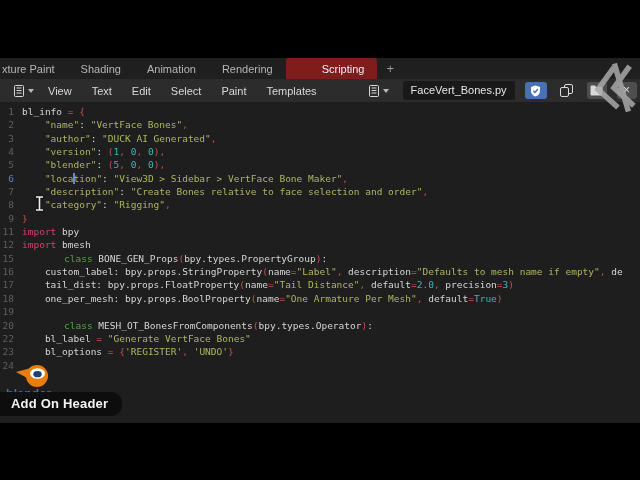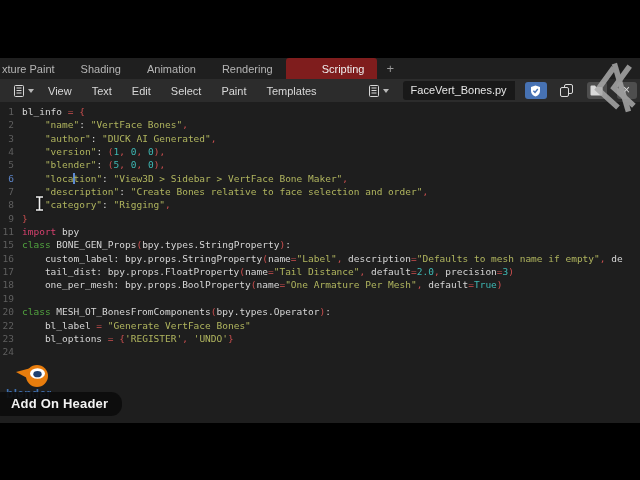--- a/index.html
+++ b/index.html
@@ -33,21 +33,21 @@
 
   
   .codearea{position:absolute;left:0;top:44px;right:0;bottom:0;background:#1e1e1e;
             font-family:"DejaVu Sans Mono",monospace;font-size:9.5px;line-height:13.35px;
             padding-top:3px;overflow:hidden;}
   .cline{display:flex;white-space:pre;}
   .gut{width:14px;text-align:right;padding-right:8px;color:#5f5f5f;flex:none;user-select:none;}
   .gut.cur{color:#5b82c4;}
   .ctext{white-space:pre;}
   .tk-t{color:#d6d6d6;} .tk-s{color:#b0b55e;} .tk-n{color:#3eb8b4;}
-  .tk-k{color:#d5406e;} .tk-c{color:#51a33f;} .tk-y{color:#cc4f4f;}
+  .tk-k{color:#d5406e;} .tk-c{color:#51a33f;margin-left:42px;} .tk-y{color:#cc4f4f;}
   .caret{display:inline-block;width:2px;height:11px;background:#5d8ad2;vertical-align:-2px;margin:0 -1px;}
 
   
   .ibeam{position:absolute;left:35px;top:196px;z-index:7;filter:drop-shadow(0 0 1px #000);}
   .caption-pill{position:absolute;left:-9px;top:392px;z-index:6;background:rgba(12,12,12,0.92);
                 border-radius:11px;padding:4px 14px 5px 20px;color:#f3f3f3;font-size:13px;font-weight:bold;
                 white-space:nowrap;letter-spacing:.2px;}
   .blender-mark{position:absolute;left:15px;top:359px;z-index:5;}
   .blender-word{position:absolute;left:6px;top:387px;z-index:4;color:#3f6fae;font-weight:bold;
                 font-size:12px;letter-spacing:.3px;}
@@ -129,21 +129,22 @@
         <div class="cline"><div class="gut">1</div><div class="ctext"><span class="tk-t">bl_info </span><span class="tk-y">=</span><span class="tk-t"> </span><span class="tk-y">{</span></div></div>
         <div class="cline"><div class="gut">2</div><div class="ctext"><span class="tk-t">    </span><span class="tk-s">"name"</span><span class="tk-t">: </span><span class="tk-s">"VertFace Bones"</span><span class="tk-y">,</span></div></div>
         <div class="cline"><div class="gut">3</div><div class="ctext"><span class="tk-t">    </span><span class="tk-s">"author"</span><span class="tk-t">: </span><span class="tk-s">"DUCK AI Generated"</span><span class="tk-y">,</span></div></div>
         <div class="cline"><div class="gut">4</div><div class="ctext"><span class="tk-t">    </span><span class="tk-s">"version"</span><span class="tk-t">: </span><span class="tk-y">(</span><span class="tk-n">1</span><span class="tk-y">,</span><span class="tk-t"> </span><span class="tk-n">0</span><span class="tk-y">,</span><span class="tk-t"> </span><span class="tk-n">0</span><span class="tk-y">),</span></div></div>
         <div class="cline"><div class="gut">5</div><div class="ctext"><span class="tk-t">    </span><span class="tk-s">"blender"</span><span class="tk-t">: </span><span class="tk-y">(</span><span class="tk-n">5</span><span class="tk-y">,</span><span class="tk-t"> </span><span class="tk-n">0</span><span class="tk-y">,</span><span class="tk-t"> </span><span class="tk-n">0</span><span class="tk-y">),</span></div></div>
         <div class="cline"><div class="gut cur">6</div><div class="ctext"><span class="tk-t">    </span><span class="tk-s">"loca</span><span class="caret"></span><span class="tk-s">tion"</span><span class="tk-t">: </span><span class="tk-s">"View3D &gt; Sidebar &gt; VertFace Bone Maker"</span><span class="tk-y">,</span></div></div>
         <div class="cline"><div class="gut">7</div><div class="ctext"><span class="tk-t">    </span><span class="tk-s">"description"</span><span class="tk-t">: </span><span class="tk-s">"Create Bones relative to face selection and order"</span><span class="tk-y">,</span></div></div>
         <div class="cline"><div class="gut">8</div><div class="ctext"><span class="tk-t">    </span><span class="tk-s">"category"</span><span class="tk-t">: </span><span class="tk-s">"Rigging"</span><span class="tk-y">,</span></div></div>
         <div class="cline"><div class="gut">9</div><div class="ctext"><span class="tk-y">}</span></div></div>
         <div class="cline"><div class="gut">11</div><div class="ctext"><span class="tk-k">import</span><span class="tk-t"> bpy</span></div></div>
-        <div class="cline"><div class="gut">15</div><div class="ctext"><span class="tk-c">class</span><span class="tk-t"> BONE_GEN_Props</span><span class="tk-y">(</span><span class="tk-t">bpy.types.StringProperty</span><span class="tk-y">)</span><span class="tk-t">:</span></div></div>
+        <div class="cline"><div class="gut">12</div><div class="ctext"><span class="tk-k">import</span><span class="tk-t"> bmesh</span></div></div>
+        <div class="cline"><div class="gut">15</div><div class="ctext"><span class="tk-c">class</span><span class="tk-t"> BONE_GEN_Props</span><span class="tk-y">(</span><span class="tk-t">bpy.types.PropertyGroup</span><span class="tk-y">)</span><span class="tk-t">:</span></div></div>
         <div class="cline"><div class="gut">16</div><div class="ctext"><span class="tk-t">    custom_label: bpy.props.StringProperty</span><span class="tk-y">(</span><span class="tk-t">name</span><span class="tk-y">=</span><span class="tk-s">"Label"</span><span class="tk-y">,</span><span class="tk-t"> description</span><span class="tk-y">=</span><span class="tk-s">"Defaults to mesh name if empty"</span><span class="tk-y">,</span><span class="tk-t"> de</span></div></div>
         <div class="cline"><div class="gut">17</div><div class="ctext"><span class="tk-t">    tail_dist: bpy.props.FloatProperty</span><span class="tk-y">(</span><span class="tk-t">name</span><span class="tk-y">=</span><span class="tk-s">"Tail Distance"</span><span class="tk-y">,</span><span class="tk-t"> default</span><span class="tk-y">=</span><span class="tk-n">2.0</span><span class="tk-y">,</span><span class="tk-t"> precision</span><span class="tk-y">=</span><span class="tk-n">3</span><span class="tk-y">)</span></div></div>
         <div class="cline"><div class="gut">18</div><div class="ctext"><span class="tk-t">    one_per_mesh: bpy.props.BoolProperty</span><span class="tk-y">(</span><span class="tk-t">name</span><span class="tk-y">=</span><span class="tk-s">"One Armature Per Mesh"</span><span class="tk-y">,</span><span class="tk-t"> default</span><span class="tk-y">=</span><span class="tk-n">True</span><span class="tk-y">)</span></div></div>
         <div class="cline"><div class="gut">19</div><div class="ctext"></div></div>
         <div class="cline"><div class="gut">20</div><div class="ctext"><span class="tk-c">class</span><span class="tk-t"> MESH_OT_BonesFromComponents</span><span class="tk-y">(</span><span class="tk-t">bpy.types.Operator</span><span class="tk-y">)</span><span class="tk-t">:</span></div></div>
         <div class="cline"><div class="gut">22</div><div class="ctext"><span class="tk-t">    bl_label </span><span class="tk-y">=</span><span class="tk-t"> </span><span class="tk-s">"Generate VertFace Bones"</span></div></div>
         <div class="cline"><div class="gut">23</div><div class="ctext"><span class="tk-t">    bl_options </span><span class="tk-y">=</span><span class="tk-t"> </span><span class="tk-y">{</span><span class="tk-s">'REGISTER'</span><span class="tk-y">,</span><span class="tk-t"> </span><span class="tk-s">'UNDO'</span><span class="tk-y">}</span></div></div>
         <div class="cline"><div class="gut">24</div><div class="ctext"></div></div>
       </div>
   </div>

